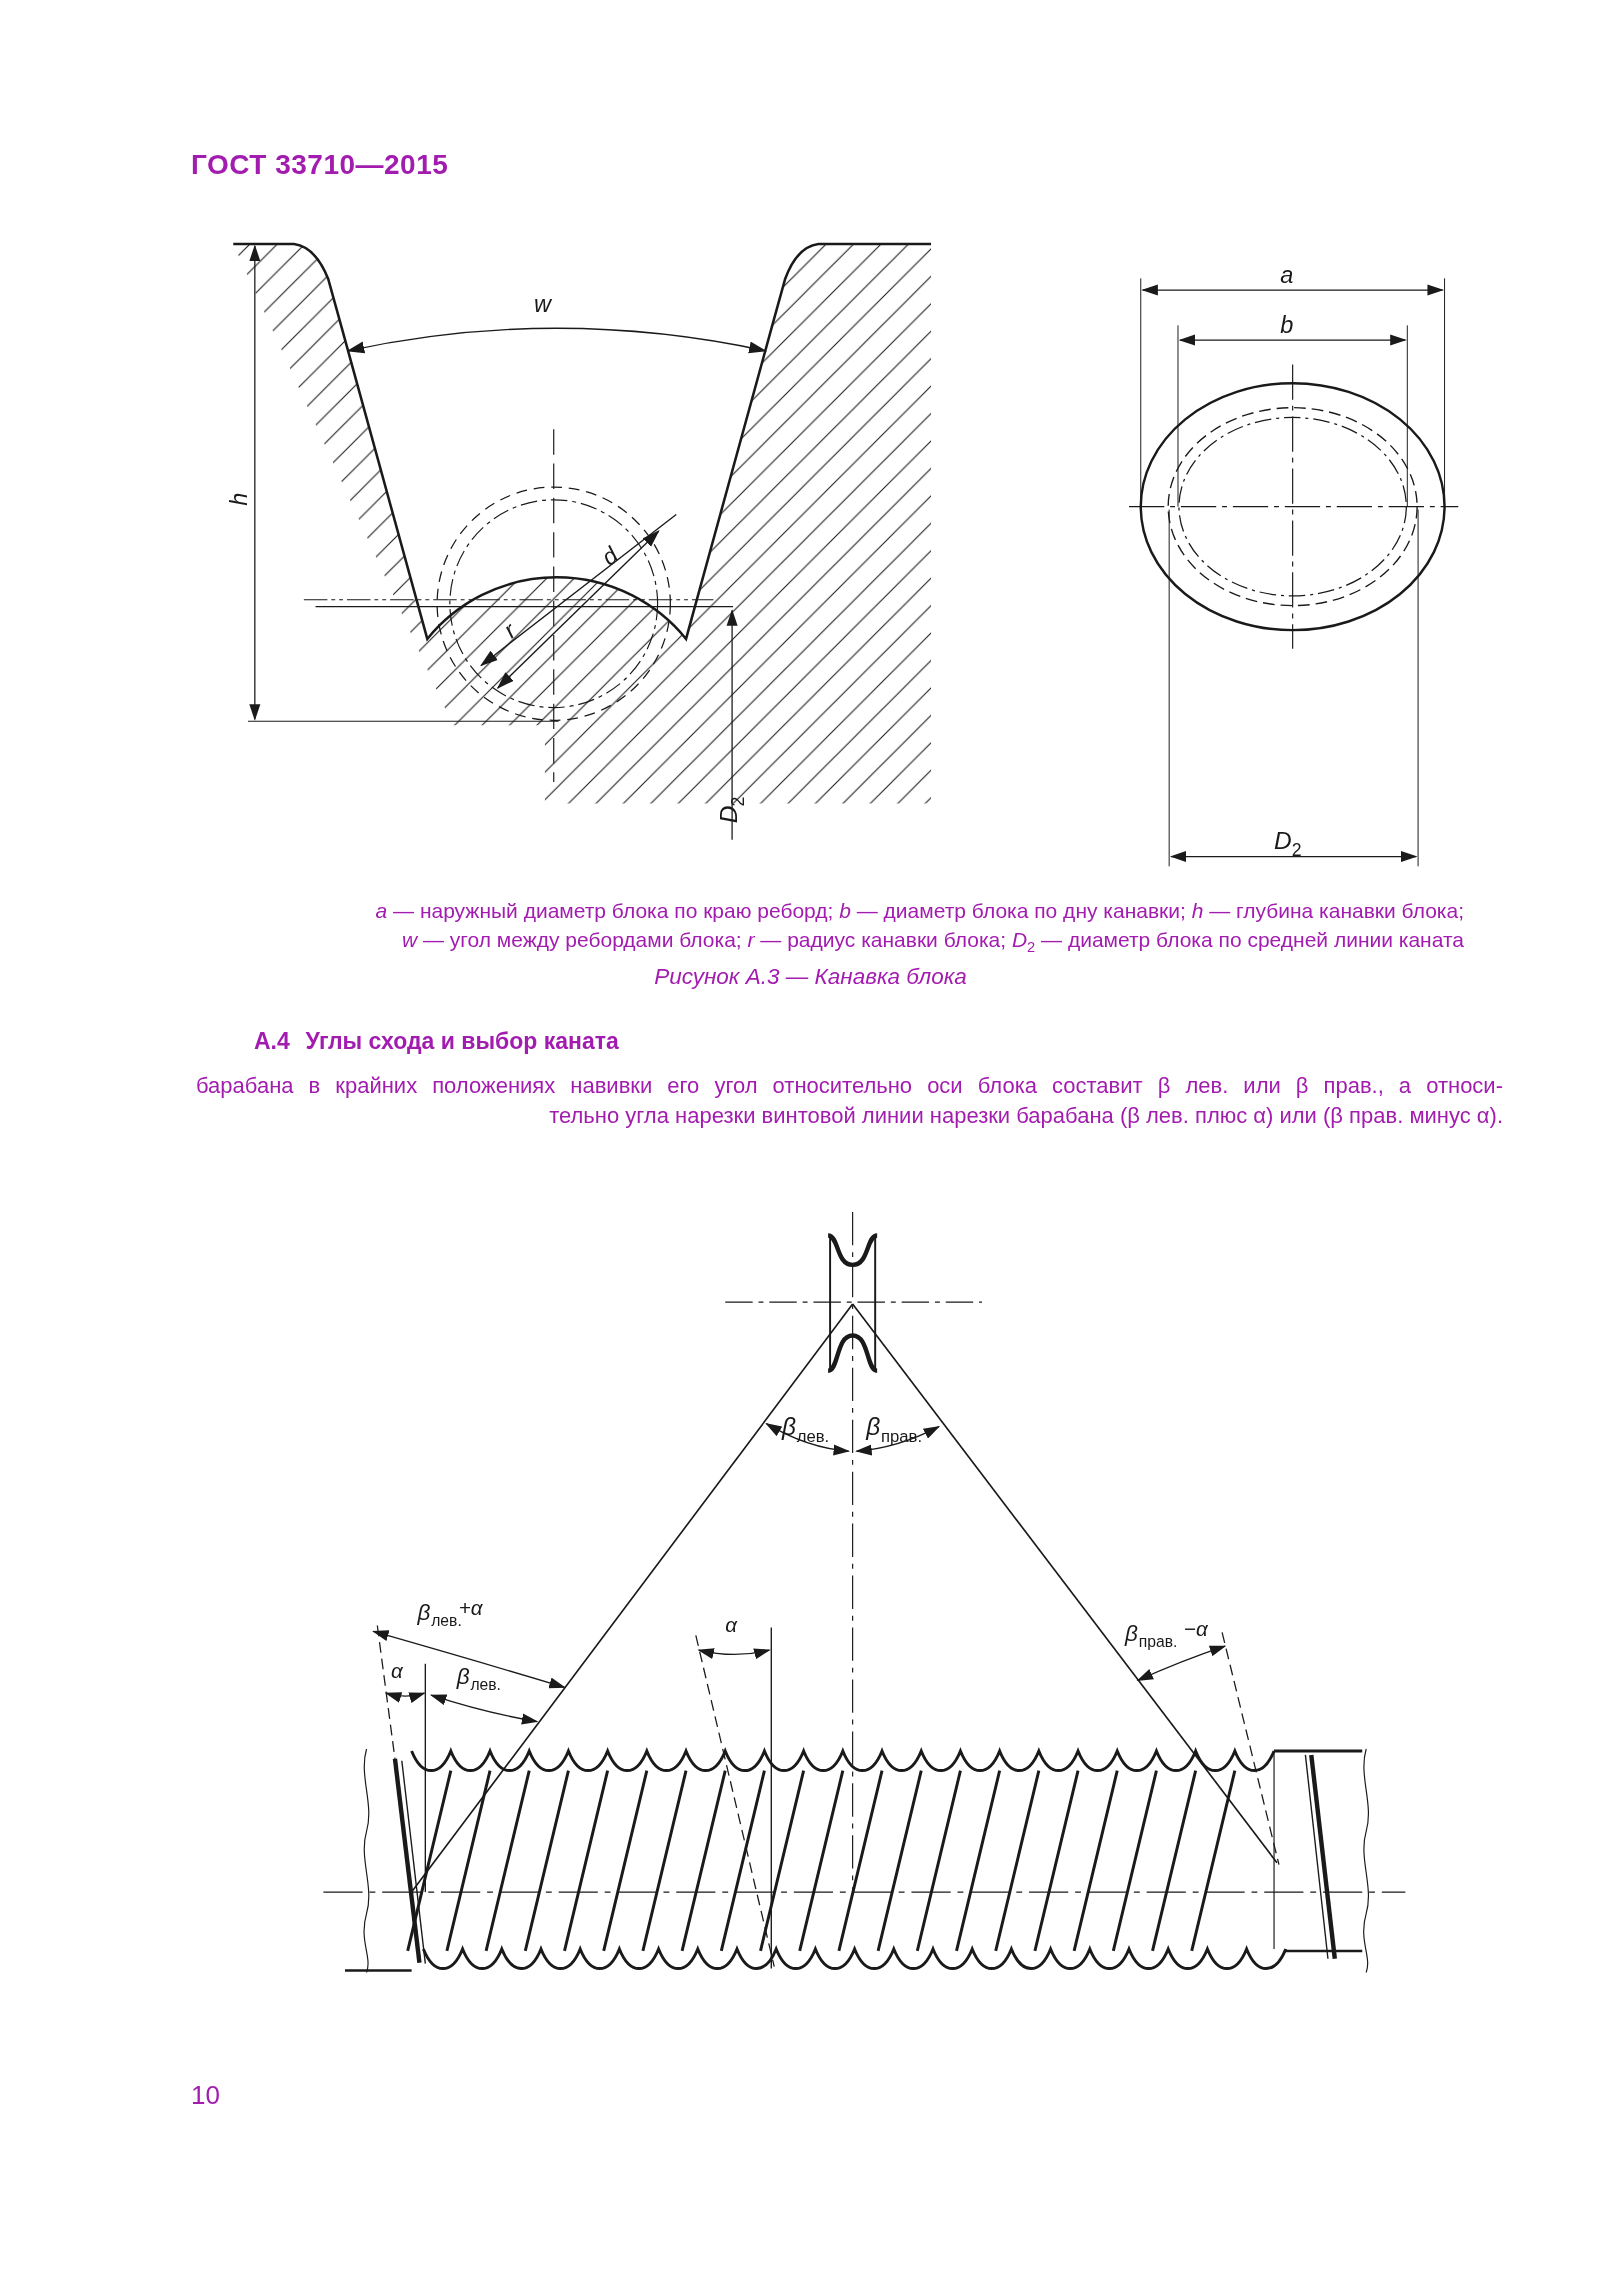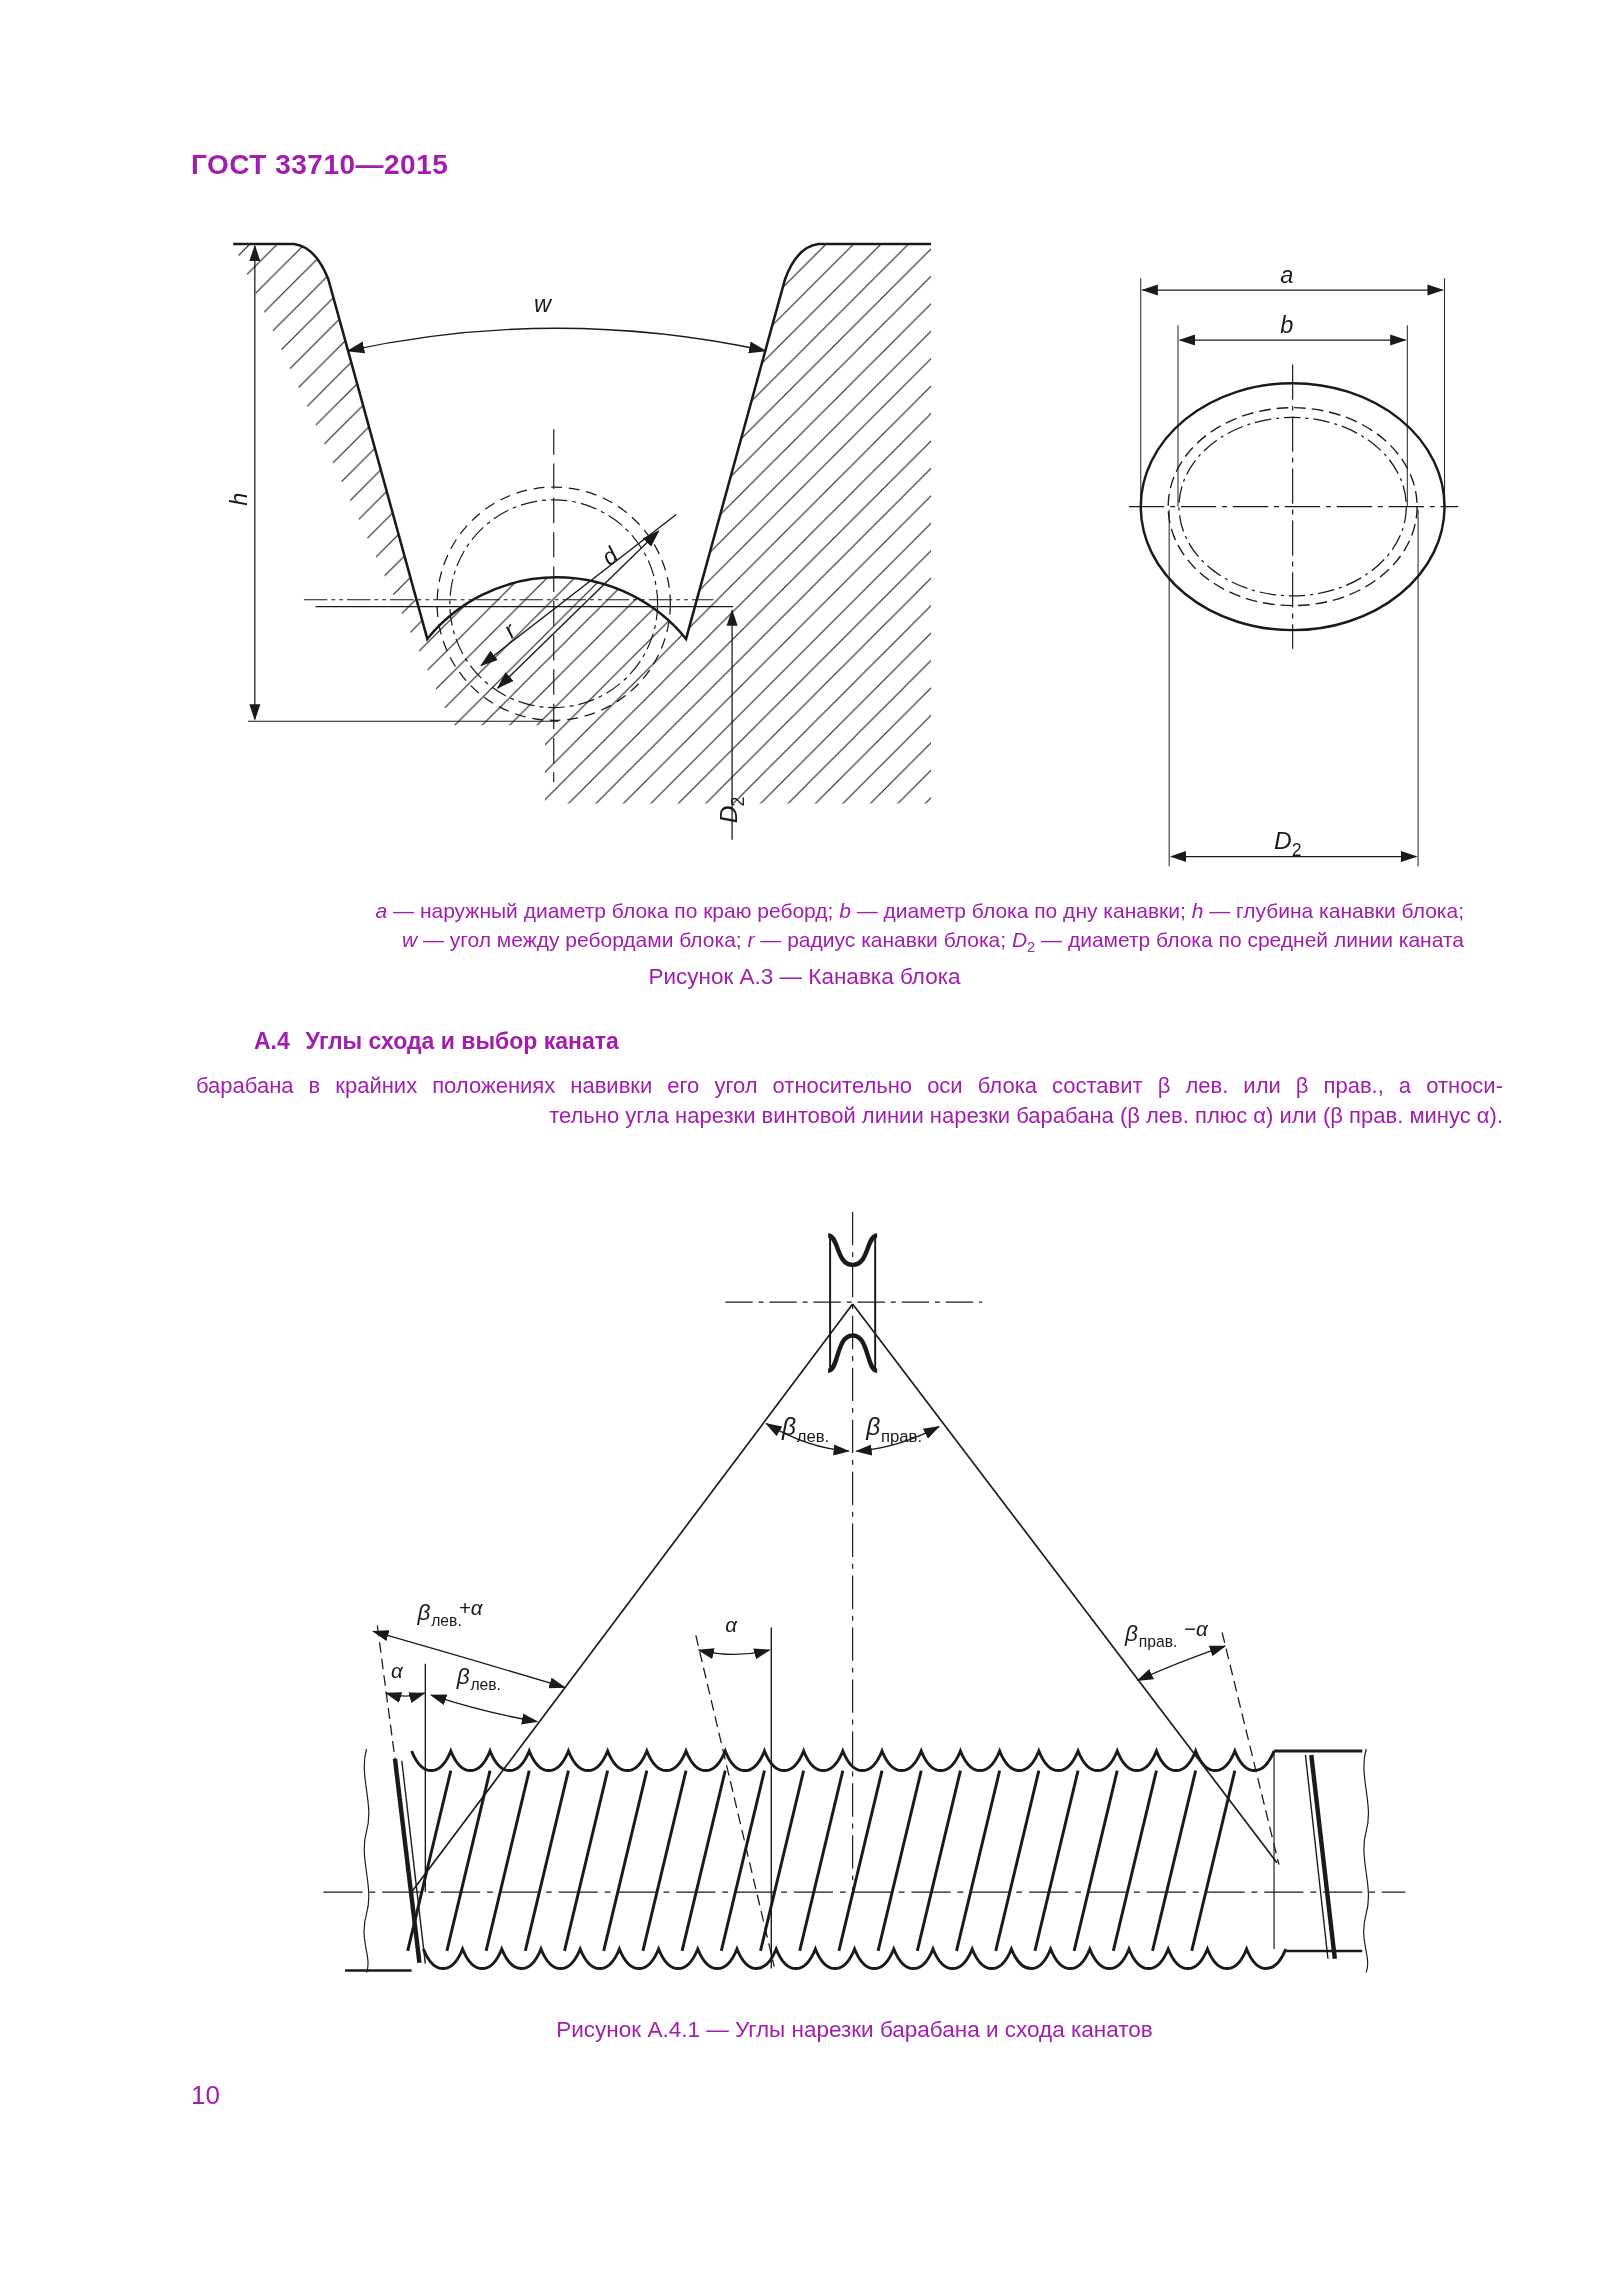--- a/index.html
+++ b/index.html
@@ -7,21 +7,21 @@
     position:relative;width:1620px;height:2293px;background:#ffffff;
     font-family:"Liberation Sans",sans-serif;color:#a21caf;overflow:hidden;
     margin:0 auto;
   }
   .abs{position:absolute;}
   .doc-header{left:191px;top:149px;font-size:28px;font-weight:bold;letter-spacing:0.5px;}
   .legend{left:157px;top:896px;width:1307px;text-align:right;font-size:21px;line-height:29px;}
   .legend .v{font-style:italic;}
   .legend sub{font-size:14.7px;}
   .fig-caption{width:1307px;text-align:center;font-size:22.5px;}
-  .cap-a3{left:151px;top:964px;}
+  .cap-a3{left:157px;top:964px;font-style:italic;}
   .cap-a41{left:201px;top:2017px;}
   .heading{left:254px;top:1028px;font-size:23px;font-weight:bold;}
   .heading .num{margin-right:15.7px;}
   .para{left:196px;top:1071px;width:1307px;font-size:22px;line-height:30px;}
   .para .jline{text-align:justify;text-align-last:justify;}
   .para .l1{text-indent:67px;}
   .para .lastline{text-align:right;}
   .pagenum{left:191px;top:2080px;font-size:26px;}
   svg text{font-family:"Liberation Sans",sans-serif;fill:#1a1a1a;}
   .it{font-style:italic;}
@@ -204,18 +204,17 @@
     <line x1="1300" y1="1786" x2="1390" y2="1786" stroke="#1a1a1a" stroke-width="3"></line>
     <line x1="1300" y1="1786" x2="1300" y2="1988" stroke="#1a1a1a" stroke-width="1.2"></line>
     <line x1="1338" y1="1790" x2="1362" y2="1998" stroke="#1a1a1a" stroke-width="4.5"></line>
     <line x1="1332" y1="1790" x2="1355" y2="1998" stroke="#1a1a1a" stroke-width="1.4"></line>
     <line x1="1312" y1="1990" x2="1390" y2="1990" stroke="#1a1a1a" stroke-width="2.5"></line>
     <path d="M1394,1784 C1386,1812 1402,1840 1394,1868 C1386,1896 1402,1924 1394,1952 C1386,1980 1400,1996 1394,2012" fill="none" stroke="#1a1a1a" stroke-width="1.2"></path>
 
     <line x1="330" y1="1930" x2="1434" y2="1930" stroke="#1a1a1a" stroke-width="1.2" stroke-dasharray="40,7,6,7"></line>
   </svg>
 
-  <div class="abs fig-caption cap-a41">Рисунок А.4.1 — Углы нарезки барабана и схода канатов</div>
 
   <div class="abs pagenum">10</div>
 
 </div>
 
 
 </body></html>

